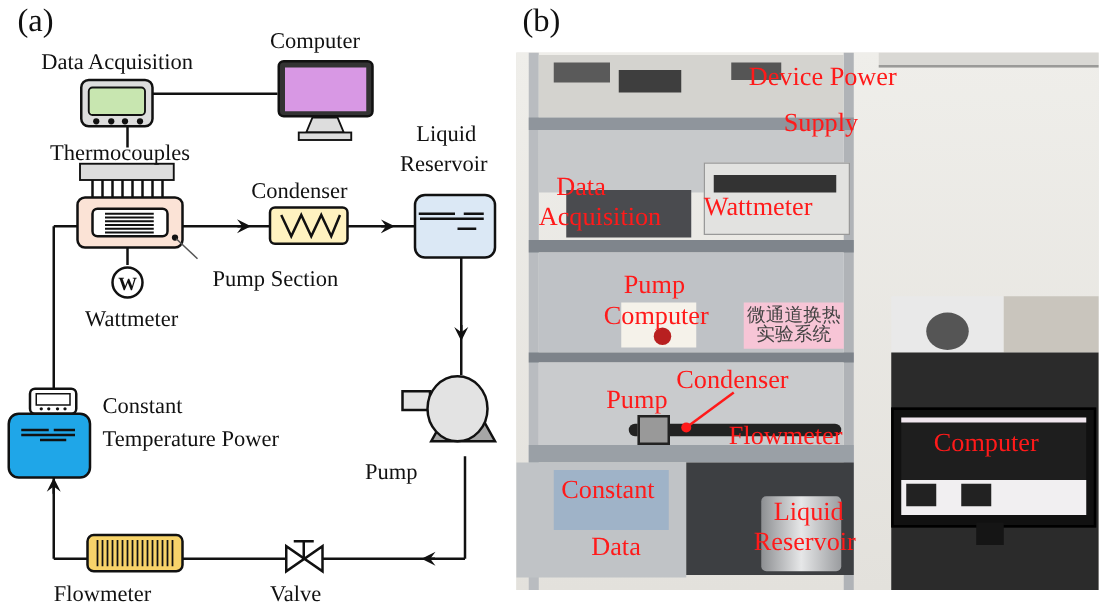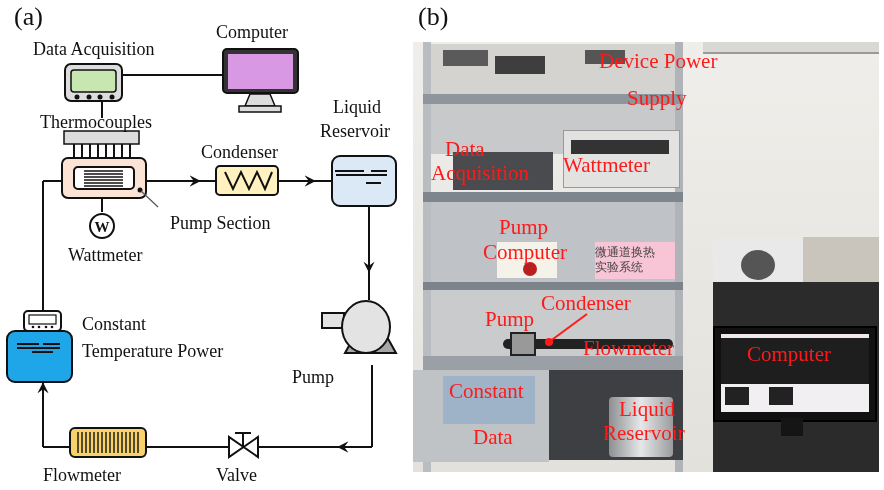--- a/index.html
+++ b/index.html
@@ -208,21 +208,21 @@
   <div class="abs" style="left:150px;top:88px;width:115px;height:56px;background:#e2e2e0;border:1px solid #999;"></div>
   <div class="abs" style="left:158px;top:98px;width:98px;height:14px;background:#333;"></div>
 
   <div class="abs" style="left:40px;top:110px;width:100px;height:38px;background:#4a4b4f;"></div>
   <div class="abs" style="left:10px;top:150px;width:260px;height:10px;background:#7f858c;"></div>
 
   <div class="abs" style="left:18px;top:160px;width:244px;height:80px;background:#bfc2c6;"></div>
   <div class="abs" style="left:84px;top:200px;width:60px;height:36px;background:#f5f2ea;"></div>
   <div class="abs" style="left:110px;top:220px;width:14px;height:14px;background:#b82020;border-radius:50%;"></div>
   <div class="abs" style="left:182px;top:200px;width:80px;height:37px;background:#f7c5d6;">
-    <div style="font-family:'DejaVu Sans',sans-serif;font-size:12px;color:#444;text-align:left;line-height:15px;padding-top:3px;">
+    <div style="font-family:'DejaVu Sans',sans-serif;font-size:15px;color:#444;text-align:center;line-height:15px;padding-top:3px;">
       <div>微通道换热</div>
       <div>实验系统</div>
     </div>
   </div>
   <div class="abs" style="left:10px;top:240px;width:260px;height:8px;background:#7d838a;"></div>
 
   <div class="abs" style="left:18px;top:248px;width:244px;height:66px;background:#c9cbcd;"></div>
   <div class="abs" style="left:90px;top:297px;width:170px;height:10px;background:#222;border-radius:5px;"></div>
   <div class="abs" style="left:97px;top:290px;width:22px;height:20px;background:#999;border:2px solid #222;"></div>
   <div class="abs" style="left:10px;top:314px;width:260px;height:14px;background:#9aa0a6;"></div>

